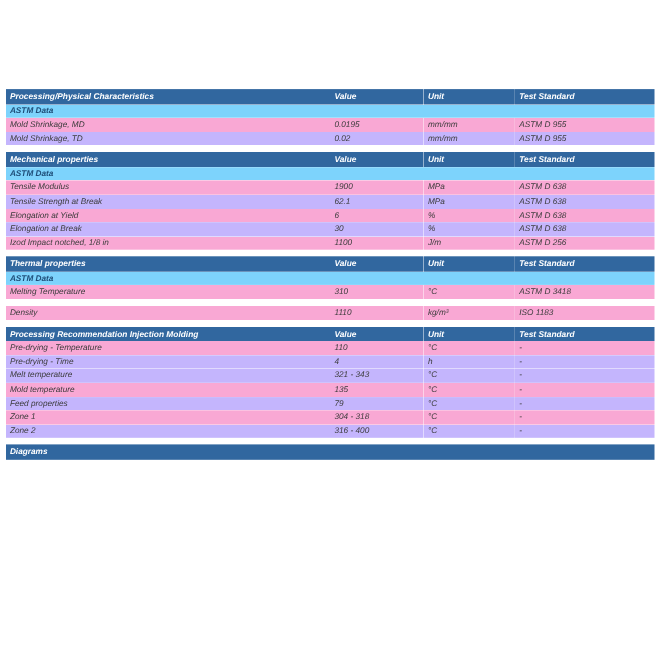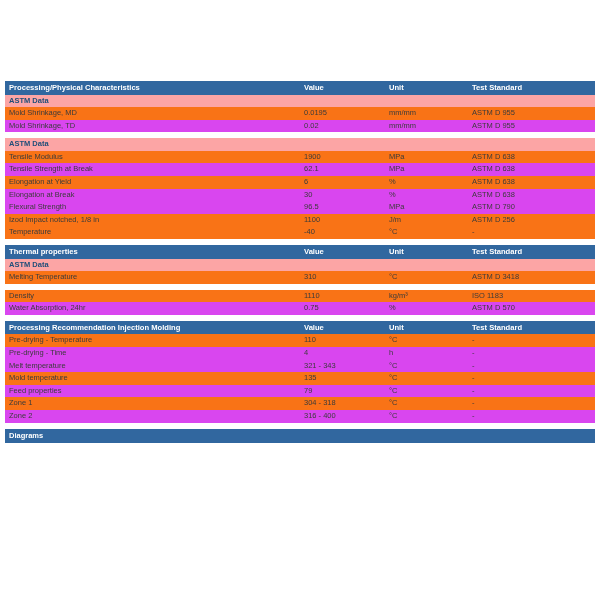--- a/index.html
+++ b/index.html
@@ -8,20 +8,21 @@
     background: #ffffff;
     width: 600px;
     height: 600px;
     font-family: "Liberation Sans", sans-serif;
   }
   #sheet {
     position: relative;
     width: 532px;
     height: 600px;
     box-sizing: border-box;
+    font-style: italic;
   }
   table.datasheet {
     position: absolute;
     left: 5px;
     top: 81px;
     width: 590px;
     border-collapse: collapse;
     font-size: 7.5px;
     color: #333333;
     table-layout: fixed;
@@ -47,33 +48,33 @@
     font-weight: bold;
     font-size: 7.6px;
     height: 13.5px;
     line-height: 13.5px;
     padding-left: 4px;
   }
   tr.section-header td.hdr-first { padding-left: 4px; }
   tr.subheader td {
     font-weight: bold;
     color: #1f4e79;
-    background: #fca5a5;
+    background: #7dd3fc;
     padding-left: 4px;
     font-size: 7.5px;
   }
   tr.datarow td {
     padding-left: 4px;
     color: #3b3b3b;
   }
   tr.datarow.alt td {
-    background: #f97316;
+    background: #f9a8d4;
   }
   tr.datarow.plain td {
-    background: #d946ef;
+    background: #c4b5fd;
   }
   tr.spacer td {
     height: 6px;
     line-height: 6px;
     background: #ffffff;
   }
   .cell-name { }
   .cell-val { }
   .cell-unit { }
   .cell-std { }
@@ -116,20 +117,26 @@
         </tr>
         <tr class="datarow plain">
           <td class="cell-name">Mold Shrinkage, TD</td>
           <td class="cell-val">0.02</td>
           <td class="cell-unit">mm/mm</td>
           <td class="cell-std">ASTM D 955</td>
         </tr>
         <tr class="spacer">
           <td colspan="4"></td>
         </tr>
+        <tr class="section-header">
+          <td class="hdr-first">Mechanical properties</td>
+          <td>Value</td>
+          <td>Unit</td>
+          <td>Test Standard</td>
+        </tr>
         <tr class="subheader">
           <td colspan="4">ASTM Data</td>
         </tr>
         <tr class="datarow alt">
           <td class="cell-name">Tensile Modulus</td>
           <td class="cell-val">1900</td>
           <td class="cell-unit">MPa</td>
           <td class="cell-std">ASTM D 638</td>
         </tr>
         <tr class="datarow plain">
@@ -142,39 +149,27 @@
           <td class="cell-name">Elongation at Yield</td>
           <td class="cell-val">6</td>
           <td class="cell-unit">%</td>
           <td class="cell-std">ASTM D 638</td>
         </tr>
         <tr class="datarow plain">
           <td class="cell-name">Elongation at Break</td>
           <td class="cell-val">30</td>
           <td class="cell-unit">%</td>
           <td class="cell-std">ASTM D 638</td>
-        </tr>
-        <tr class="datarow plain">
-          <td class="cell-name">Flexural Strength</td>
-          <td class="cell-val">96.5</td>
-          <td class="cell-unit">MPa</td>
-          <td class="cell-std">ASTM D 790</td>
         </tr>
         <tr class="datarow alt">
           <td class="cell-name">Izod Impact notched, 1/8 in</td>
           <td class="cell-val">1100</td>
           <td class="cell-unit">J/m</td>
           <td class="cell-std">ASTM D 256</td>
         </tr>
-        <tr class="datarow alt">
-          <td class="cell-name">Temperature</td>
-          <td class="cell-val">-40</td>
-          <td class="cell-unit">°C</td>
-          <td class="cell-std">-</td>
-        </tr>
         <tr class="spacer">
           <td colspan="4"></td>
         </tr>
         <tr class="section-header">
           <td class="hdr-first">Thermal properties</td>
           <td>Value</td>
           <td>Unit</td>
           <td>Test Standard</td>
         </tr>
         <tr class="subheader">
@@ -187,26 +182,20 @@
           <td class="cell-std">ASTM D 3418</td>
         </tr>
         <tr class="spacer">
           <td colspan="4"></td>
         </tr>
         <tr class="datarow alt">
           <td class="cell-name">Density</td>
           <td class="cell-val">1110</td>
           <td class="cell-unit">kg/m³</td>
           <td class="cell-std">ISO 1183</td>
-        </tr>
-        <tr class="datarow plain">
-          <td class="cell-name">Water Absorption, 24hr</td>
-          <td class="cell-val">0.75</td>
-          <td class="cell-unit">%</td>
-          <td class="cell-std">ASTM D 570</td>
         </tr>
         <tr class="spacer">
           <td colspan="4"></td>
         </tr>
         <tr class="section-header">
           <td class="hdr-first">Processing Recommendation Injection Molding</td>
           <td>Value</td>
           <td>Unit</td>
           <td>Test Standard</td>
         </tr>

